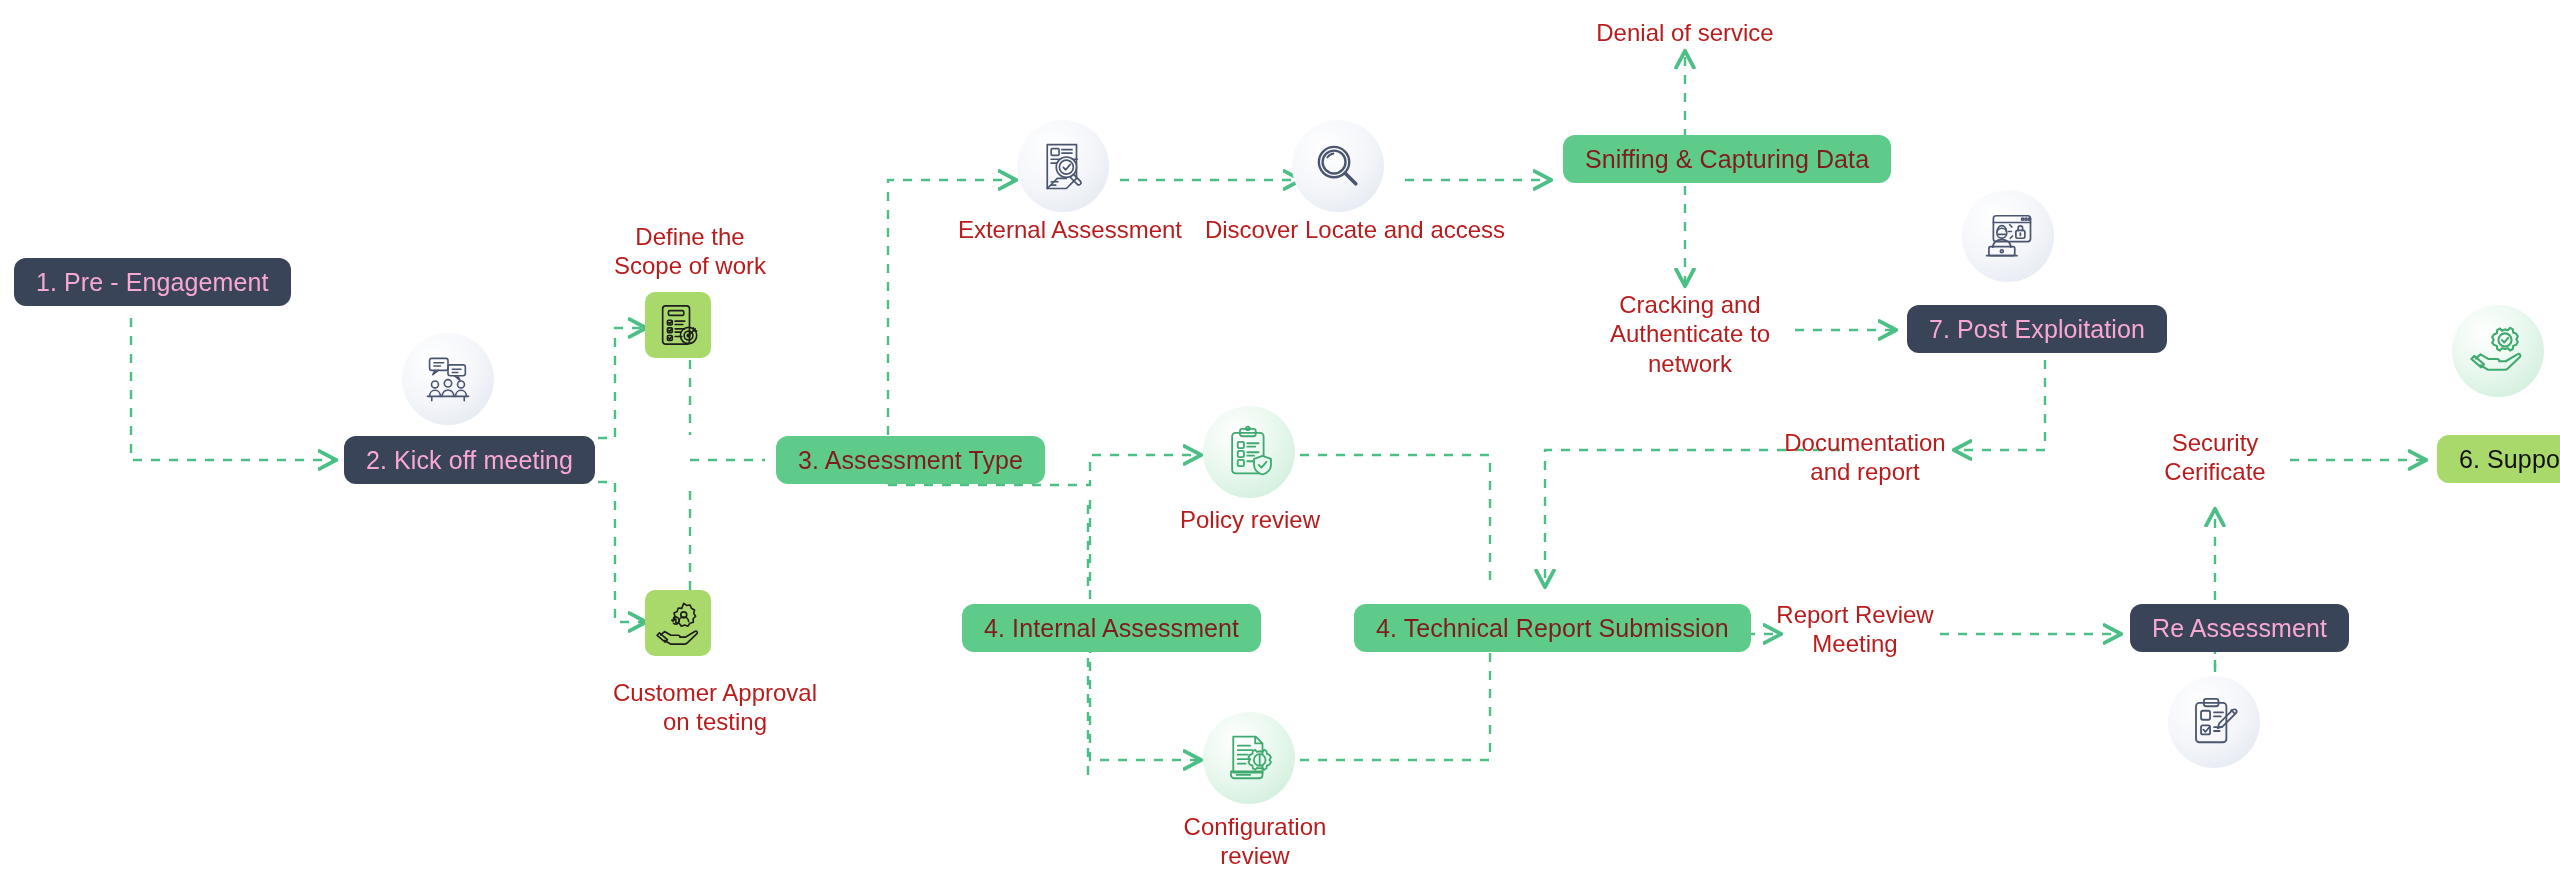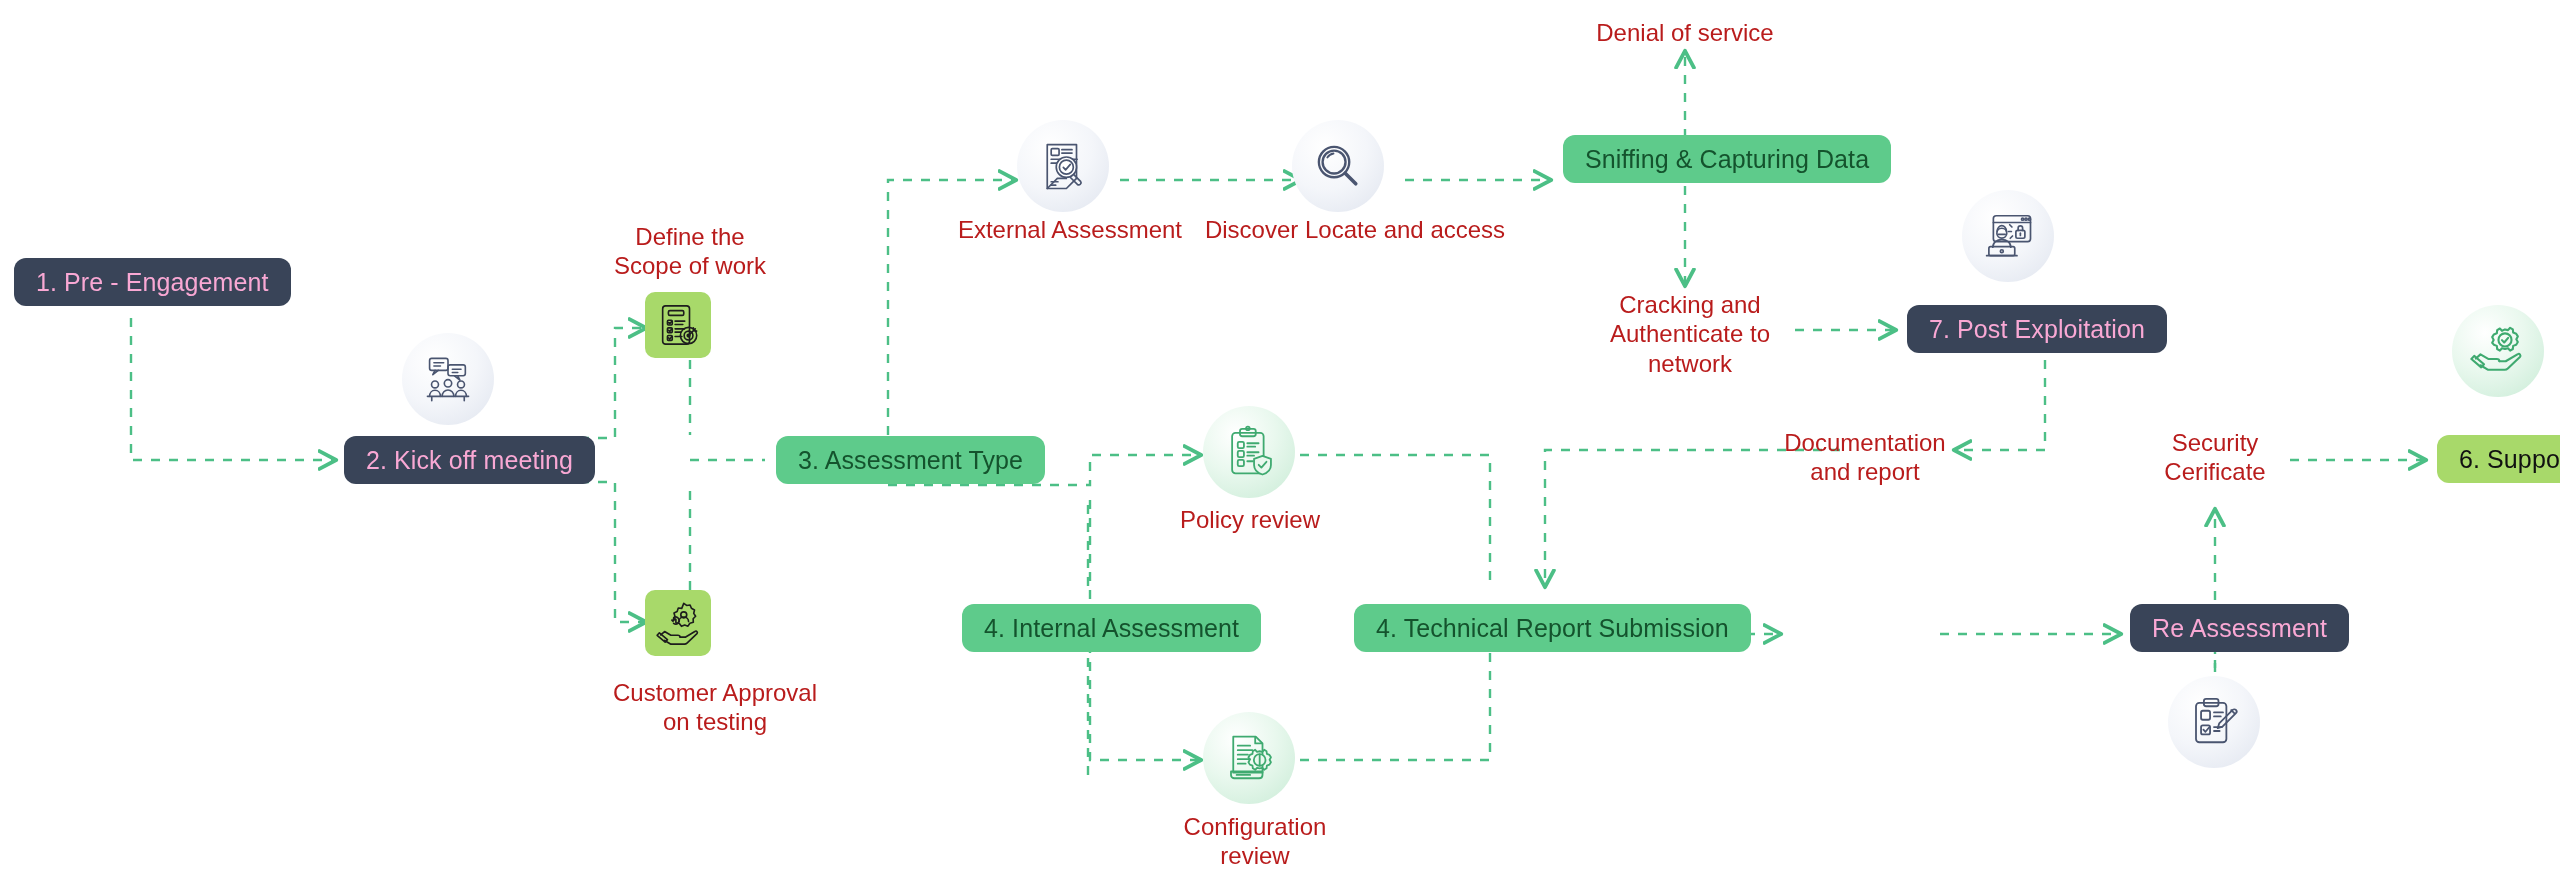--- a/index.html
+++ b/index.html
@@ -18,21 +18,21 @@
     position: absolute;
     display: flex; align-items: center; justify-content: center;
     border-radius: 12px;
     font-size: 25px;
     letter-spacing: .1px;
     white-space: nowrap;
     padding: 0 22px;
     height: 48px;
   }
   .pill.dark   { background: #394458; color: #f9a8d4; }
-  .pill.green  { background: #5ecb8b; color: #14532d; }
+  .pill.green  { background: #5ecb8b; color: #7f1d1d; }
   .pill.lgreen { background: #a8d96a; color: #111111; }
 
   
   .lbl {
     position: absolute;
     font-size: 24px;
     color: #b91c1c;
     line-height: 1.22;
     text-align: center;
     white-space: pre-line;
@@ -163,20 +163,22 @@
 Cerificate</div>
 
   <div class="lbl" style="left:1150px; top:505px; width:200px;">Policy review</div>
 
   <div class="lbl" style="left:1155px; top:812px; width:200px;">Configuration
 review</div>
 
   <div class="lbl" style="left:570px; top:678px; width:290px;">Customer Approval
 on testing</div>
 
+  <div class="lbl" style="left:1750px; top:600px; width:210px;">Report Review
+Meeting</div>
 
   <div class="cir grey" style="left:402px; top:333px; width:92px; height:92px;">
     <svg width="52" height="52" viewBox="0 0 48 48" fill="none" stroke="#4a5570" stroke-width="1.5" stroke-linecap="round" stroke-linejoin="round">
       <rect x="7" y="5" width="17" height="11" rx="2"></rect>
       <path d="M11 9h9M11 12h6M12 16l-2 4 5-4"></path>
       <rect x="24" y="11" width="16" height="10" rx="2"></rect>
       <path d="M28 15h8M28 18h5M33 21l2 4-5-4"></path>
       <circle cx="12" cy="29" r="3.2"></circle>
         <circle cx="24" cy="28" r="3.4"></circle>
         <circle cx="36" cy="29" r="3.2"></circle>

